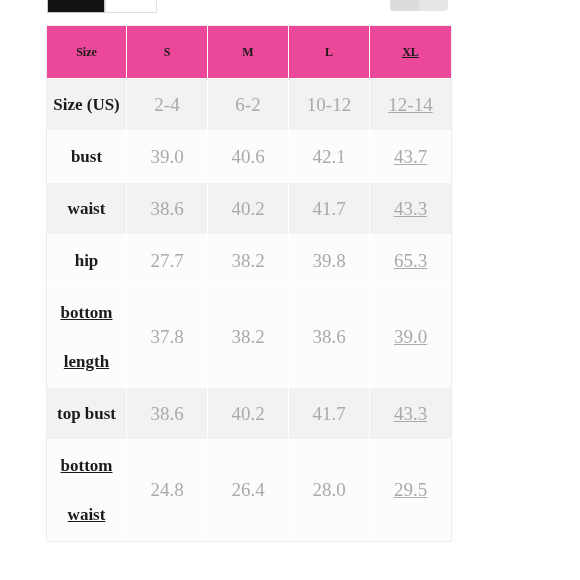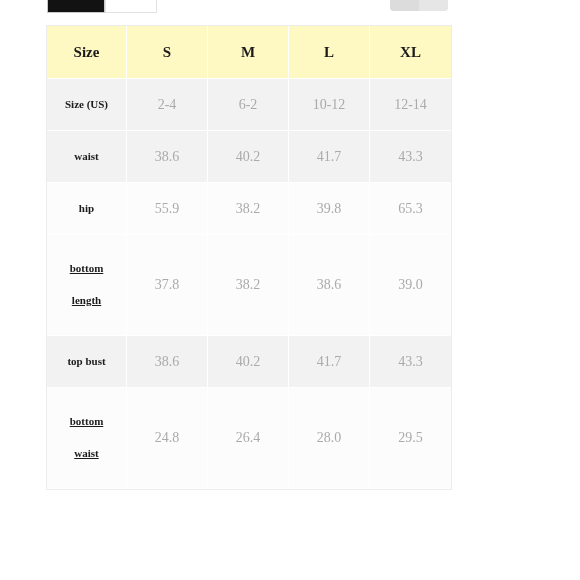--- a/index.html
+++ b/index.html
@@ -72,52 +72,52 @@
   table#size-table col.c-label { width: 80px; }
   table#size-table col.c-val   { width: 81px; }
 
   table#size-table td {
     border-right: 1px solid #ffffff;
     border-bottom: 1px solid #ffffff;
     text-align: center;
     vertical-align: middle;
     padding: 0 2px;
   }
-  table#size-table td:last-child { border-right: none; }
+  table#size-table td:last-child { border-right: none; text-decoration: underline; }
 
   
   #size-table-wrap {
     box-shadow: 0 0 0 1px #ececec;
   }
 
   tr.row-head td {
-    background: #fef9c3;
+    background: #ec4899;
     height: 52px;
     font-weight: bold;
-    font-size: 15px;
+    font-size: 12px;
     color: #1b1b1b;
   }
   tr.row-shade td { background: #f2f2f2; }
   tr.row-plain td { background: #fcfcfc; }
 
   tr.row-normal td { height: 51px; }
   tr.row-tall   td { height: 100px; }
 
   td.cell-label {
     font-weight: bold;
-    font-size: 11px;
+    font-size: 17px;
     color: #1b1b1b;
     line-height: 1.15;
   }
   td.cell-label.two-line {
     line-height: 2.9;
     text-decoration: underline;
   }
   td.cell-value {
-    font-size: 14px;
+    font-size: 19px;
     color: #aaaaaa;
     font-weight: normal;
   }
 </style>
 </head>
 <body>
 
 <div id="top-strip">
   <div class="swatch" id="swatch-black"></div>
   <div class="swatch" id="swatch-white"></div>
@@ -144,30 +144,37 @@
           <td>L</td>
           <td>XL</td>
         </tr>
         <tr class="row-shade row-normal">
           <td class="cell-label">Size (US)</td>
           <td class="cell-value">2-4</td>
           <td class="cell-value">6-2</td>
           <td class="cell-value">10-12</td>
           <td class="cell-value">12-14</td>
         </tr>
+        <tr class="row-plain row-normal">
+          <td class="cell-label">bust</td>
+          <td class="cell-value">39.0</td>
+          <td class="cell-value">40.6</td>
+          <td class="cell-value">42.1</td>
+          <td class="cell-value">43.7</td>
+        </tr>
         <tr class="row-shade row-normal">
           <td class="cell-label">waist</td>
           <td class="cell-value">38.6</td>
           <td class="cell-value">40.2</td>
           <td class="cell-value">41.7</td>
           <td class="cell-value">43.3</td>
         </tr>
         <tr class="row-plain row-normal">
           <td class="cell-label">hip</td>
-          <td class="cell-value">55.9</td>
+          <td class="cell-value">27.7</td>
           <td class="cell-value">38.2</td>
           <td class="cell-value">39.8</td>
           <td class="cell-value">65.3</td>
         </tr>
         <tr class="row-plain row-tall">
           <td class="cell-label two-line">bottom<br>length</td>
           <td class="cell-value">37.8</td>
           <td class="cell-value">38.2</td>
           <td class="cell-value">38.6</td>
           <td class="cell-value">39.0</td>

